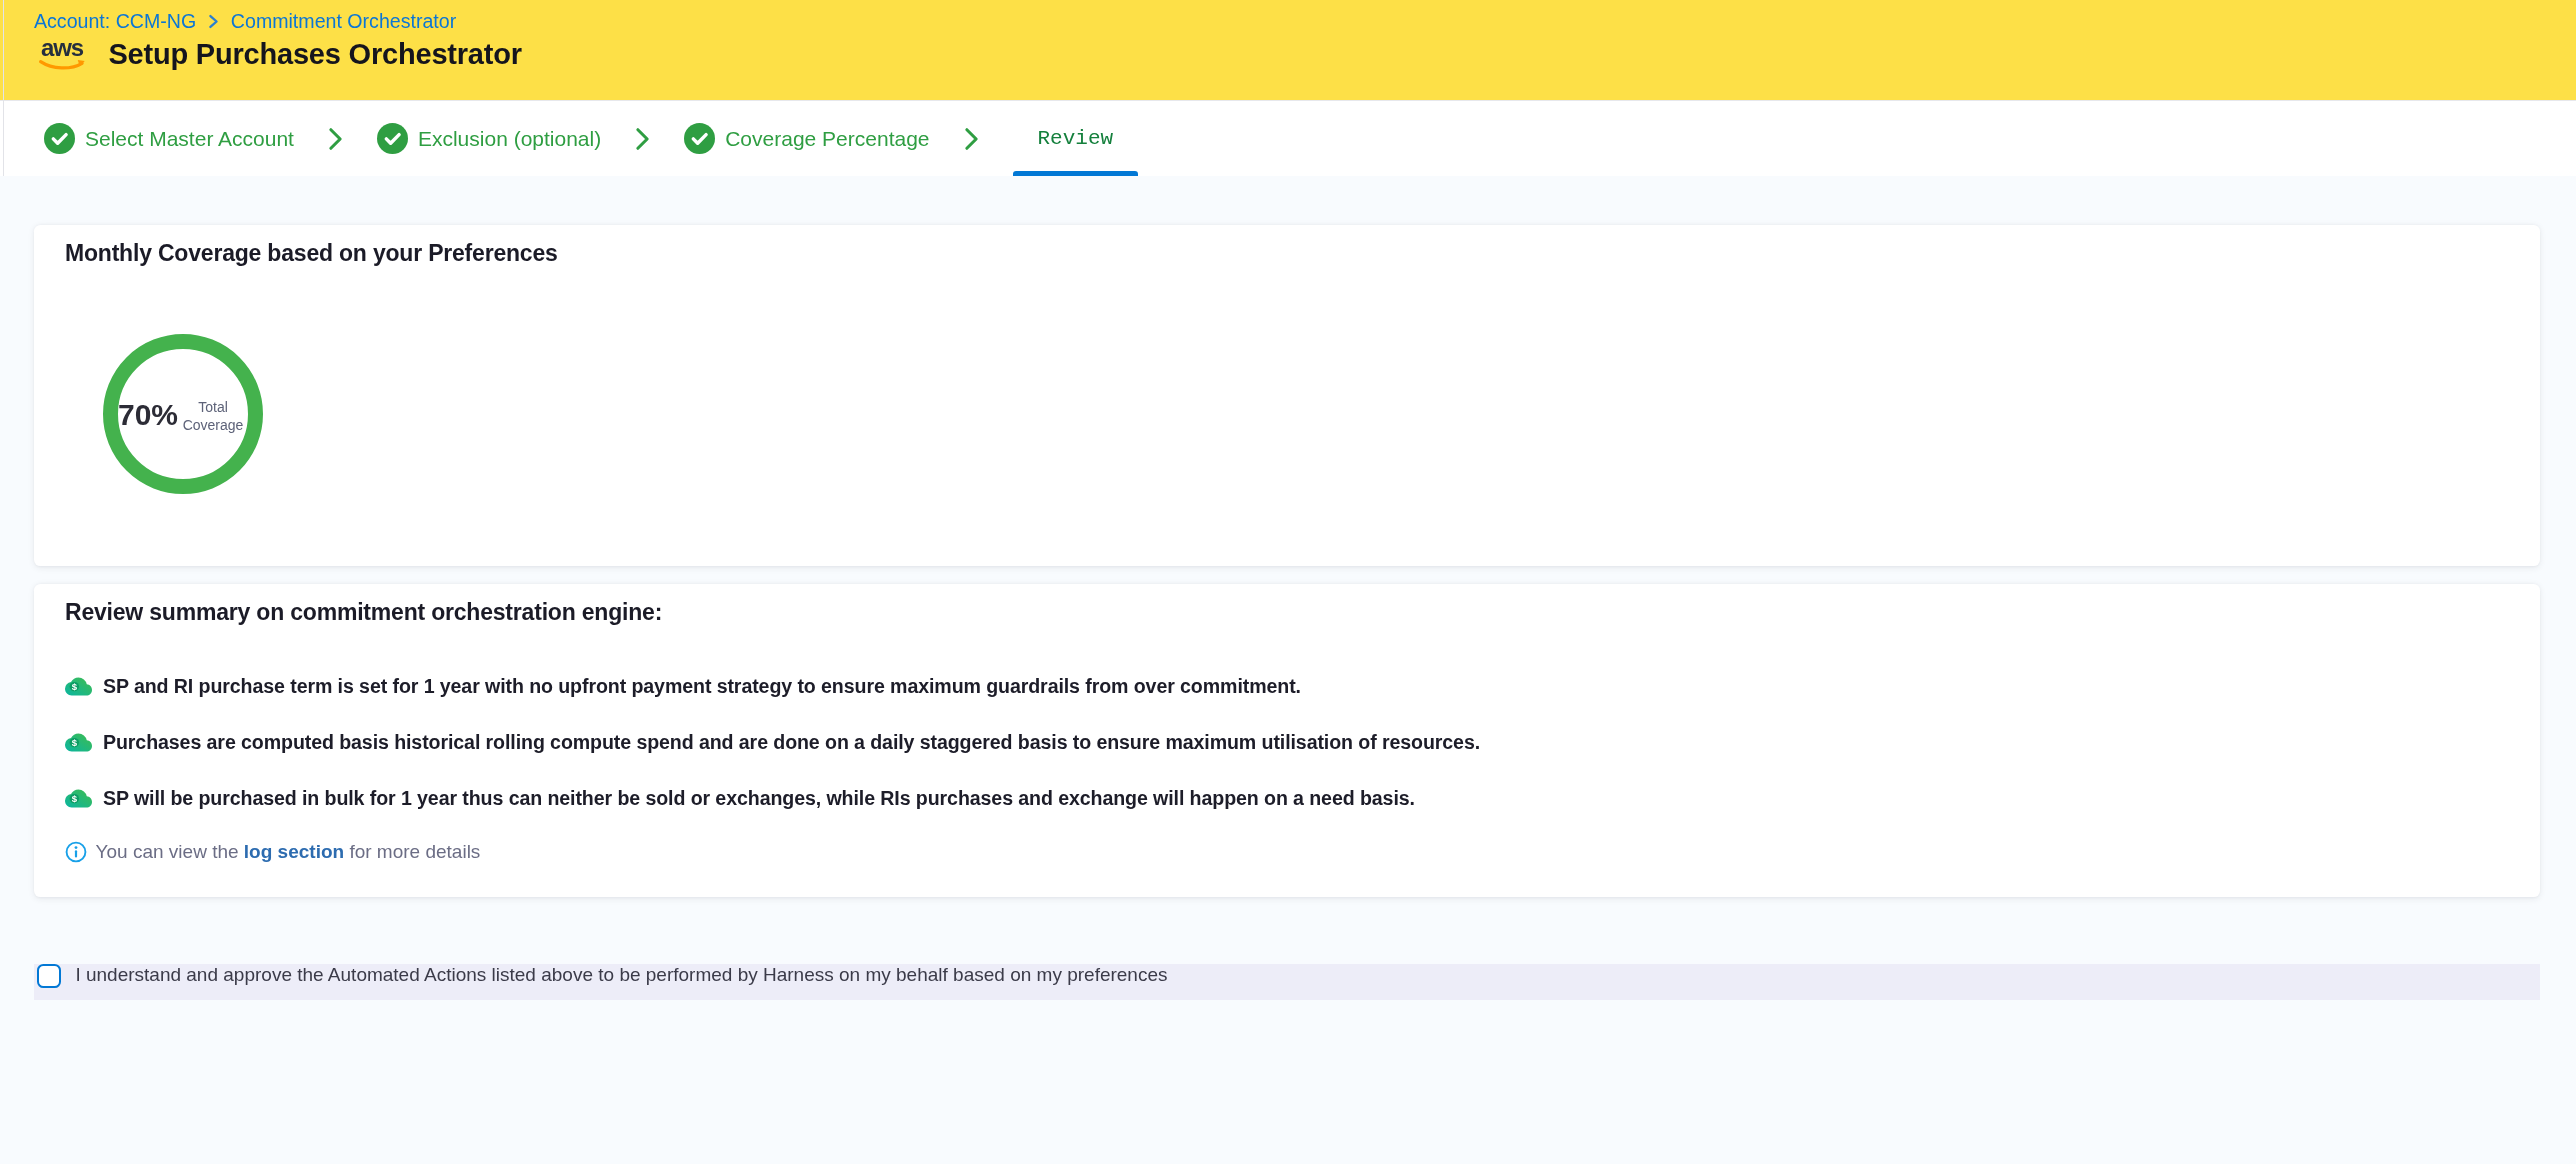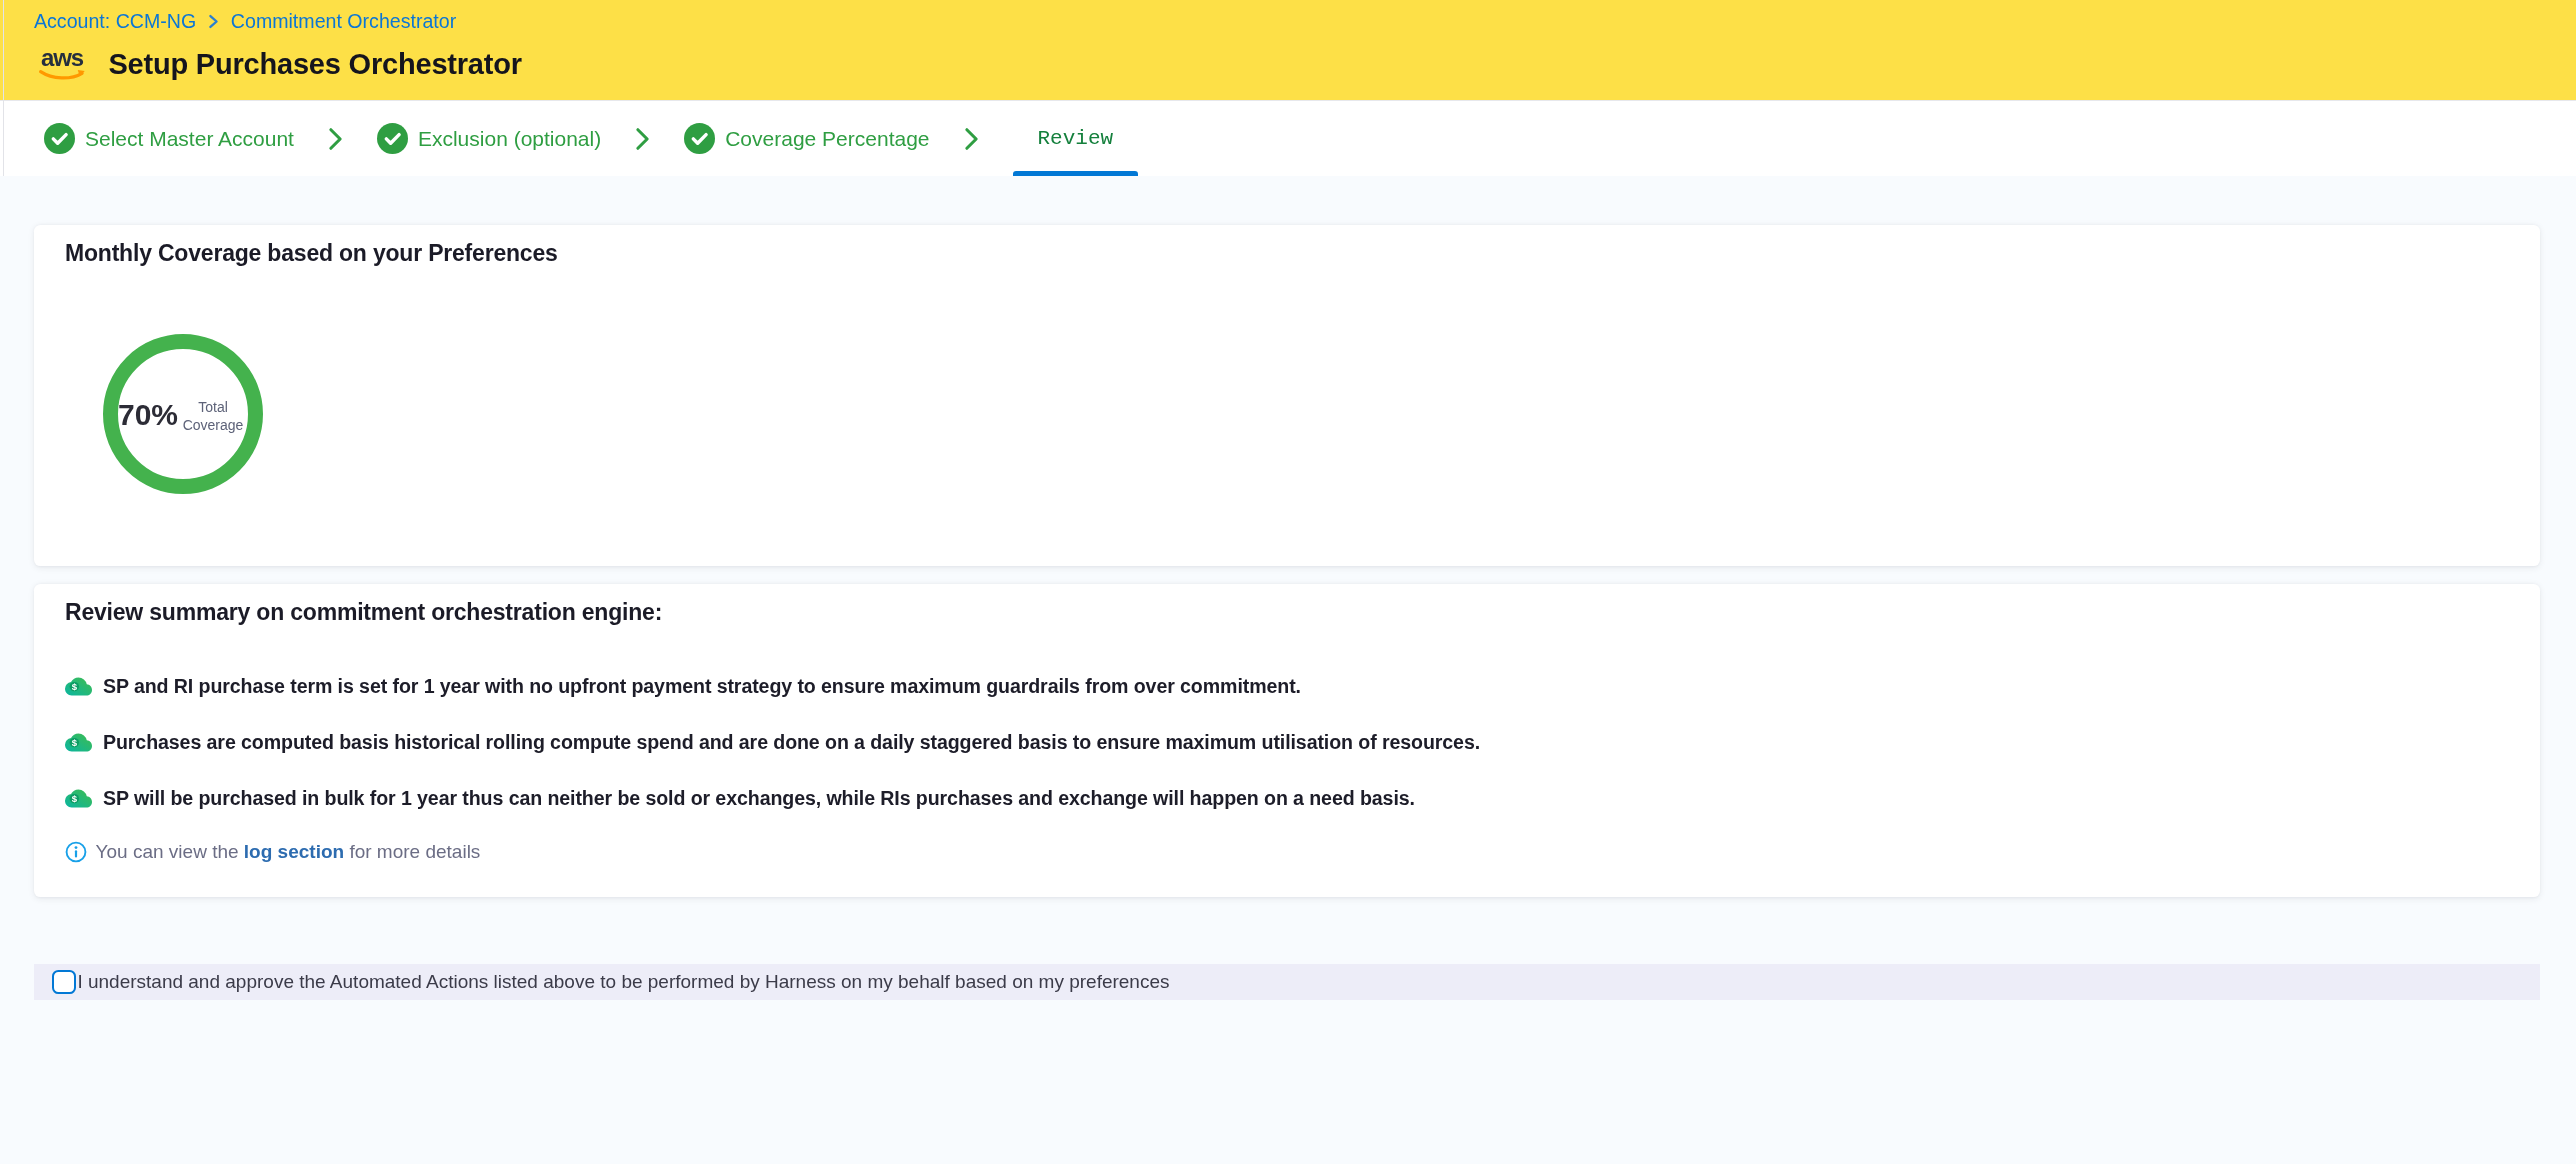--- a/index.html
+++ b/index.html
@@ -19,21 +19,21 @@
     background:#e2e3e8; z-index:9;
   }
   .breadcrumb {
     position:absolute; left:34px; top:10.2px;
     display:flex; align-items:center; gap:11.8px;
     font-size:19.6px; font-weight:500; color:#0b76d6; line-height:23.5px;
   }
   .crumb-link { cursor:pointer; }
   .crumb-sep { display:flex; align-items:center; }
   .title-row {
-    position:absolute; left:36px; top:47px;
+    position:absolute; left:36px; top:37px;
     display:flex; align-items:center; gap:20.4px;
   }
   .aws-logo { display:flex; flex-direction:column; align-items:center; width:52px; }
   .aws-word {
     font-size:24px; font-weight:700; color:#252f3e;
     letter-spacing:-1.2px; line-height:22px;
   }
   .page-title { font-size:29px; font-weight:700; color:#15151d; letter-spacing:-0.2px; }
 
   
@@ -90,22 +90,22 @@
     position:absolute; left:31px; top:254px; height:28px;
     display:flex; align-items:center; gap:8.6px;
     font-size:19px; color:#6b6d85;
   }
   .info-text { line-height:23.5px; }
   .log-link { color:#2d6cb0; font-weight:700; text-decoration:none; cursor:pointer;text-align:center; }
 
   
   .approval {
     position:absolute; left:34px; top:964px; width:2506px; height:36px;
-    background:#ededf8; display:flex; align-items:center;
-    padding-left:18px; box-sizing:border-box; gap:1px;
+    background:#ededf8; display:flex; align-items:flex-start;
+    padding-left:3px; box-sizing:border-box; gap:14px;
   }
   .checkbox {
     width:20.4px; height:20.4px; background:#ffffff;
     border:2.4px solid #0278d5; border-radius:6.3px; cursor:pointer; flex:none;
   }
   .approval-label { font-size:19px; color:#3b3b49; }
 
   .svg-defs { position:absolute; width:0; height:0; }
 </style>
 </head>

